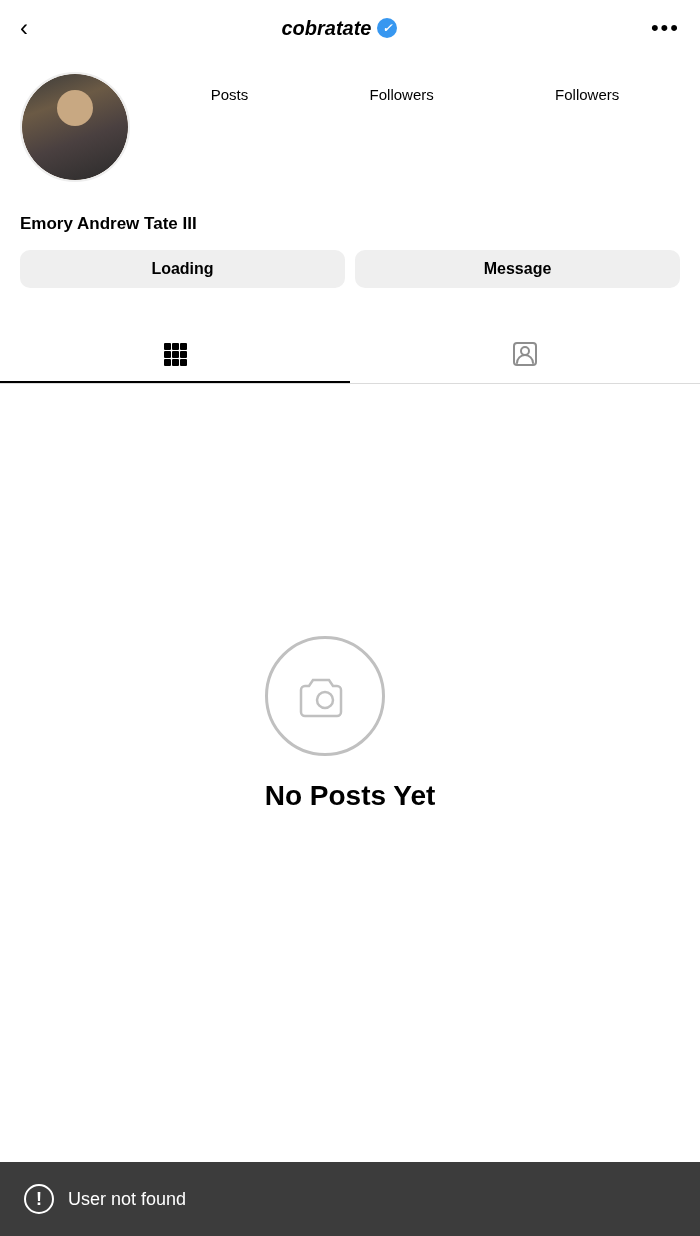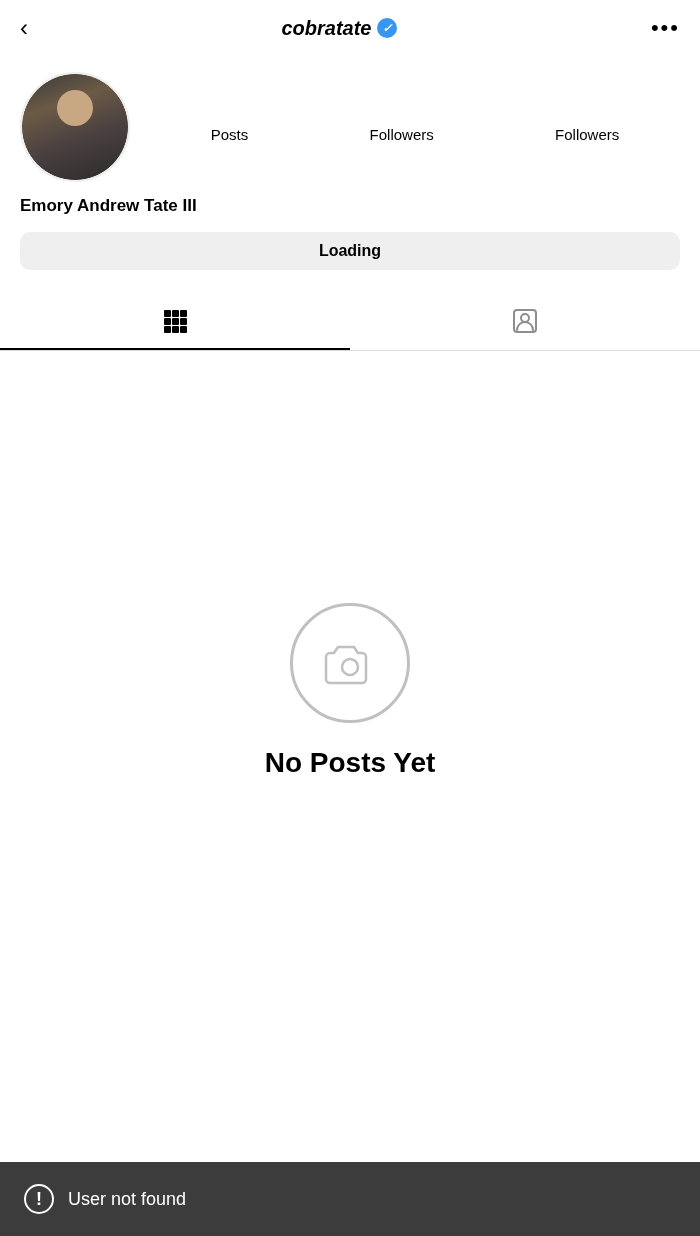--- a/index.html
+++ b/index.html
@@ -53,21 +53,21 @@
       cursor: pointer;
       letter-spacing: 2px;
     }
 
     
     .profile-section {
       padding: 16px 20px 8px 20px;
     }
     .profile-top {
       display: flex;
-      align-items: center;
+      align-items: flex-start;
       gap: 20px;
     }
     .avatar-wrapper {
       width: 110px;
       height: 110px;
       border-radius: 50%;
       overflow: hidden;
       flex-shrink: 0;
       border: 2px solid #eee;
     }
@@ -116,31 +116,31 @@
       font-size: 20px;
       font-weight: 600;
       color: #000;
     }
     .stat-label {
       font-size: 15px;
       color: #000;
     }
 
     .profile-name {
-      margin-top: 14px;
+      margin-top: 32px;
       font-size: 17px;
       font-weight: 600;
       color: #000;
     }
 
     
     .action-buttons {
       display: flex;
       gap: 10px;
-      margin: 16px 0 8px 0;
+      margin: 16px 0 23px 0;
     }
     .action-btn {
       flex: 1;
       padding: 10px 0;
       border-radius: 10px;
       border: none;
       background: #efefef;
       font-size: 16px;
       font-weight: 600;
       color: #000;
@@ -185,21 +185,20 @@
       justify-content: center;
       padding: 80px 20px 40px;
       min-height: 600px;
       position: relative;
     }
 
     
     .camera-container {
       display: flex;
       flex-direction: column;
-      align-items: center;
       gap: 24px;
       margin-top: 40px;
     }
     .camera-circle {
       width: 120px;
       height: 120px;
       border-radius: 50%;
       border: 3px solid #c0c0c0;
       display: flex;
       align-items: center;
@@ -280,20 +279,21 @@
         <span class="stat-number"></span>
         <span class="stat-label">Followers</span>
       </div>
     </div>
   </div>
 
   <div class="profile-name">Emory Andrew Tate III</div>
 
   <div class="action-buttons">
     <button class="action-btn">Loading</button>
+    <button class="action-btn">Message</button>
   </div>
 </div>
 
 <div class="tab-bar">
   <div class="tab-item active">
     <svg class="grid-icon-svg" viewBox="0 0 26 26" fill="none" xmlns="http://www.w3.org/2000/svg">
       <rect x="2" y="2" width="7" height="7" rx="1" fill="#000"></rect>
       <rect x="10" y="2" width="7" height="7" rx="1" fill="#000"></rect>
       <rect x="18" y="2" width="7" height="7" rx="1" fill="#000"></rect>
       <rect x="2" y="10" width="7" height="7" rx="1" fill="#000"></rect>

